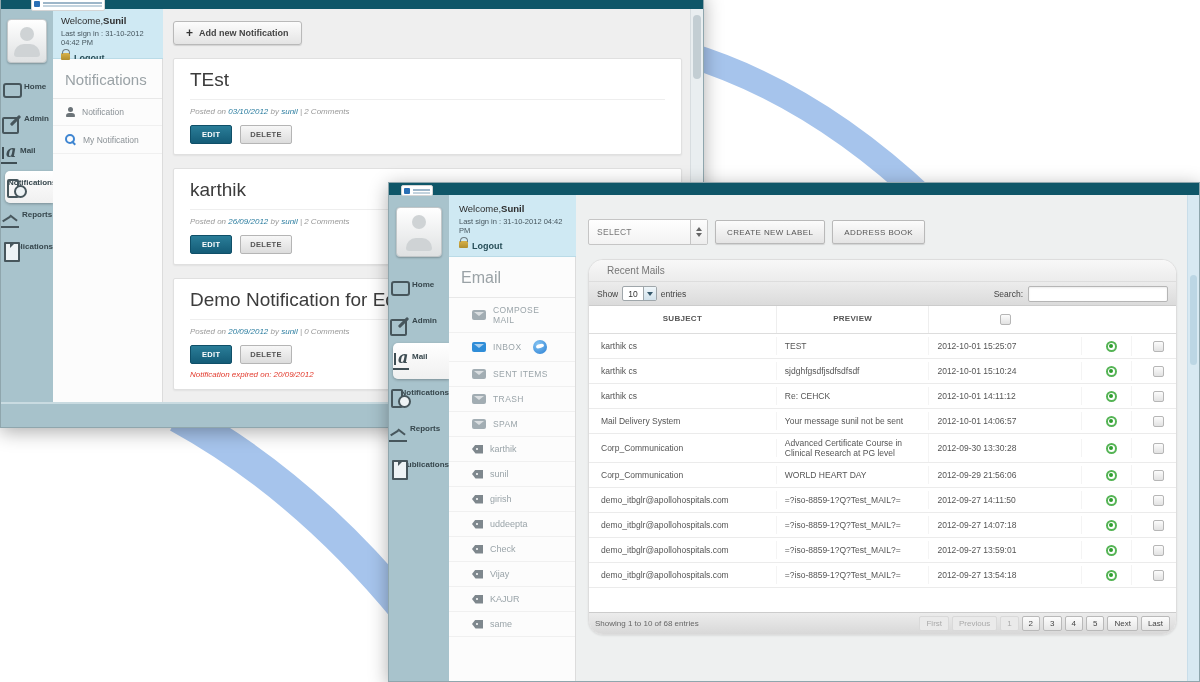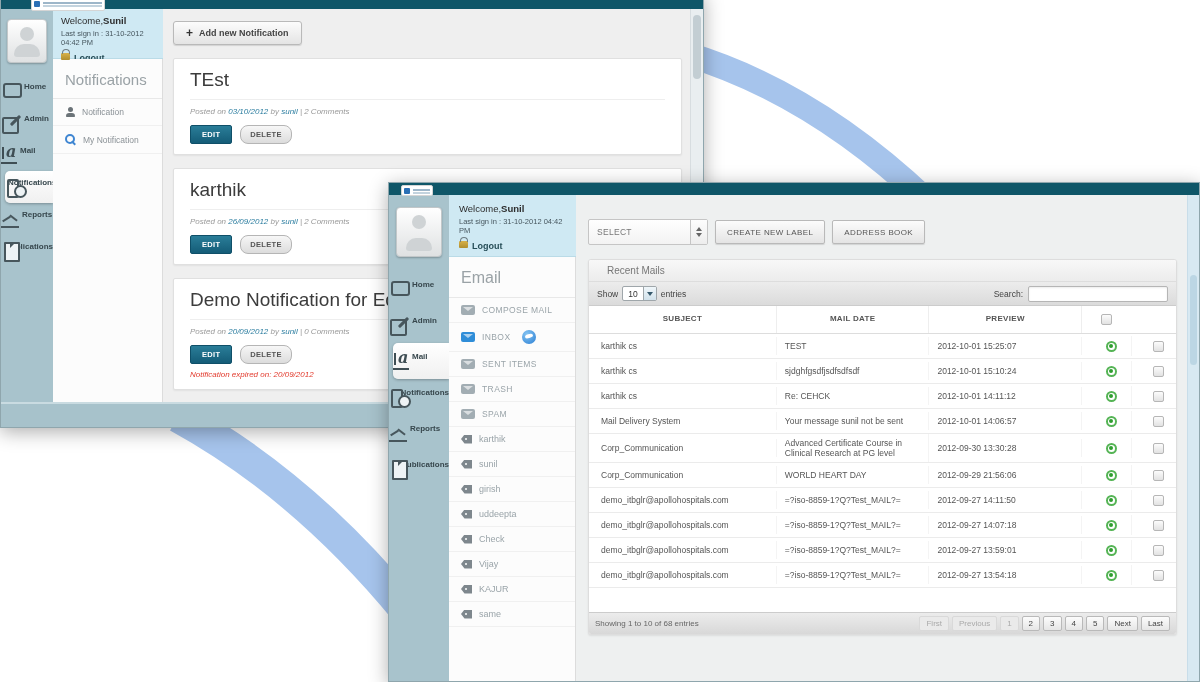--- a/index.html
+++ b/index.html
@@ -63,21 +63,21 @@
 .wline{font-size:9.5px;color:#2c2c2c}
 .wline b{font-weight:bold}
 .signin{font-size:7.5px;color:#46565e;margin-top:3px}
 .logout{display:flex;align-items:flex-start;margin-top:6px;font-size:9px;font-weight:bold;color:#274e58;cursor:pointer}
 .lock{width:9px;height:7px;background:linear-gradient(#d7b14a,#b08e2e);border-radius:1px;position:relative;display:inline-block;margin-right:4px;flex:none}
 .lock::before{content:"";position:absolute;left:1px;top:-4px;width:6px;height:4px;border:1.5px solid #6f7d83;border-bottom:none;border-radius:4px 4px 0 0}
 .subside{flex:1;background:#fcfcfc;border-right:1px solid #dcdcdc;overflow:hidden}
 .subtitle{font-size:15px;font-weight:normal;color:#9aa2a6;padding:12px 12px 10px;border-bottom:1px solid #e8e8e8}
 .front .subtitle{font-size:16px}
 .subitem,.mailitem{display:flex;align-items:center;gap:7px;padding:8px 12px;font-size:8.5px;color:#8b9297;border-bottom:1px solid #f0f0f0;cursor:pointer}
-.mailitem{letter-spacing:.4px;color:#9aa4a9;padding:7px 12px}
+.mailitem{letter-spacing:.4px;color:#9aa4a9;padding:7px 23px}
 .taglist .mailitem{font-size:9px;letter-spacing:0}
 .si-person{width:10px;height:10px;position:relative;display:inline-block;flex:none}
 .si-person::before{content:"";position:absolute;top:0;left:2.5px;width:5px;height:5px;border-radius:50%;background:#6b7378}
 .si-person::after{content:"";position:absolute;bottom:0;left:.5px;width:9px;height:4px;border-radius:4px 4px 1px 1px;background:#6b7378}
 .si-magnifier{width:11px;height:11px;position:relative;display:inline-block;flex:none}
 .si-magnifier::before{content:"";position:absolute;top:0;left:0;width:6px;height:6px;border:2px solid #3f86d2;border-radius:50%}
 .si-magnifier::after{content:"";position:absolute;right:0;bottom:1px;width:5px;height:2px;background:#3f86d2;transform:rotate(45deg)}
 .env{width:14px;height:10px;border-radius:2px;position:relative;display:inline-block;flex:none}
 .env::after{content:"";position:absolute;left:2px;top:2px;border-left:5px solid transparent;border-right:5px solid transparent;border-top:4px solid rgba(255,255,255,.6)}
 .env-gray{background:#a2adb3}
@@ -91,41 +91,41 @@
 
 .bmain{flex:1;background:#efefef;padding:12px 8px 0 10px;overflow:hidden;min-width:0}
 .addbtn{display:inline-flex;align-items:center;gap:6px;height:24px;padding:0 12px;font-family:inherit;font-size:9px;font-weight:bold;color:#444;background:linear-gradient(#fcfcfc,#e4e4e4);border:1px solid #b9b9b9;border-radius:3px;box-shadow:0 1px 1px rgba(0,0,0,.12);cursor:pointer}
 .addbtn .plus{font-size:12px;font-weight:bold;color:#333;line-height:1}
 .card{background:#fff;border:1px solid #e0e0e0;border-radius:2px;box-shadow:0 1px 2px rgba(0,0,0,.06);padding:10px 16px;margin-top:13px}
 .ctitle{font-size:19px;font-weight:normal;color:#3c3c3c;padding-bottom:8px;border-bottom:1px solid #eee}
 .cmeta{padding-top:7px;font-size:8px;font-style:italic;color:#999}
 .cmeta .mlink{color:#2d7ea0;text-decoration:none;cursor:pointer}
 .cbtns{margin-top:9px;display:flex;gap:8px}
 .editbtn{font-family:inherit;font-size:7.5px;font-weight:bold;letter-spacing:.3px;color:#fff;background:linear-gradient(#2a7d98,#145c77);border:1px solid #0f4f68;border-radius:2px;padding:4px 11px;cursor:pointer}
-.delbtn{font-family:inherit;font-size:7.5px;font-weight:bold;letter-spacing:.3px;color:#555;background:linear-gradient(#f7f7f7,#dcdcdc);border:1px solid #b5b5b5;border-radius:8px;padding:4px 9px;cursor:pointer}
+.delbtn{font-family:inherit;font-size:7.5px;font-weight:bold;letter-spacing:.3px;color:#555;background:linear-gradient(#f7f7f7,#dcdcdc);border:1px solid #b5b5b5;border-radius:2px;padding:4px 9px;cursor:pointer}
 .expired{margin-top:6px;font-size:8px;font-style:italic;color:#e23b2e}
 .expired:empty{display:none}
 .vscroll{flex:none;position:relative;border-left:1px solid #d7dde0}
 .back .vscroll{width:13px;background:#e9eef0}
 .front .vscroll{width:12px;background:#d8e9f2;border-left:1px solid #c8dde9}
 .vscroll .thumb{position:absolute;left:2px;right:2px;border-radius:4px}
 .back .vscroll .thumb{top:6px;height:64px;background:#c3ced3}
 .front .vscroll .thumb{top:80px;height:90px;background:#bcd6e4}
 
 
 .fmain{flex:1;background:#eef0f0;padding:24px 10px 0 12px;min-width:0;overflow:hidden}
 .ftoolbar{display:flex;align-items:center;gap:7px}
 .selectbox{display:flex;align-items:center;width:120px;height:26px;background:linear-gradient(#fff,#f3f3f3);border:1px solid #c5c5c5;border-radius:2px;cursor:pointer}
 .selectbox .sel-label{flex:1;padding-left:8px;font-size:8.5px;color:#777;letter-spacing:.3px}
 .spin{width:17px;align-self:stretch;border-left:1px solid #c5c5c5;display:flex;flex-direction:column;align-items:center;justify-content:center;gap:2px;background:linear-gradient(#fdfdfd,#ededed)}
 .spin i{width:0;height:0;border-left:3px solid transparent;border-right:3px solid transparent}
 .spin .up{border-bottom:4px solid #666}
 .spin .dn{border-top:4px solid #666}
 .toolbtn{height:24px;padding:0 11px;font-family:inherit;font-size:8px;font-weight:normal;letter-spacing:.4px;color:#555;background:linear-gradient(#fcfcfc,#e4e4e4);border:1px solid #b9b9b9;border-radius:2px;box-shadow:0 1px 1px rgba(0,0,0,.12);cursor:pointer}
-.panel{margin-top:14px;background:#fff;border:1px solid #ddd;border-radius:3px;box-shadow:0 1px 2px rgba(0,0,0,.08);overflow:hidden}
+.panel{margin-top:14px;background:#fff;border:1px solid #ddd;border-radius:15px;box-shadow:0 1px 2px rgba(0,0,0,.08);overflow:hidden}
 .ptitle{height:22px;display:flex;align-items:center;padding-left:18px;font-size:10px;color:#777;background:linear-gradient(#f8f8f8,#ececec);border-bottom:1px solid #ddd}
 .gridbar{height:24px;display:flex;align-items:center;justify-content:space-between;background:linear-gradient(#ececec,#dbdbdb);border-bottom:1px solid #ccc;padding:0 8px;font-size:8.5px;color:#444}
 .showgrp,.searchgrp{display:flex;align-items:center}
 .selmini{display:inline-flex;align-items:center;height:15px;border:1px solid #9fa6aa;border-radius:2px;background:#fff;margin:0 4px;cursor:pointer;overflow:hidden}
 .selmini .num{padding:0 5px;font-size:8.5px;color:#333}
 .selmini .ar{width:13px;height:15px;background:linear-gradient(#f2f8fb,#cfe0ea);border-left:1px solid #9fa6aa;display:flex;align-items:center;justify-content:center}
 .selmini .ar::after{content:"";border-left:3px solid transparent;border-right:3px solid transparent;border-top:4px solid #35586b}
 .searchgrp input{margin-left:5px;width:140px;height:16px;border:1px solid #b5b5b5;border-radius:2px;background:#fff;font-family:inherit;font-size:8.5px;padding:0 4px;box-shadow:inset 0 1px 2px rgba(0,0,0,.08)}
 .thead,.trow{display:grid;grid-template-columns:32% 26% 26% 8.5% 7.5%}
 .thead{border-bottom:1px solid #ddd}
@@ -423,21 +423,20 @@
               </span>
               <span>entries</span>
             </div>
             <div class="searchgrp">
               <span>Search:</span>
               <input type="text" style="">
             </div>
           </div>
           <div class="thead">
             <div class="th">SUBJECT</div>
-            <div class="th">MAIL DATE</div>
             <div class="th">PREVIEW</div>
             <div class="th th-chk"><span class="cb"></span></div>
           </div>
           <div>
 
               <div class="trow">
                 <div class="td c-from">karthik cs</div>
                 <div class="td c-subj">TEST</div>
                 <div class="td c-date">2012-10-01 15:25:07</div>
                 <div class="td c-prev"><span class="ok"></span></div>

